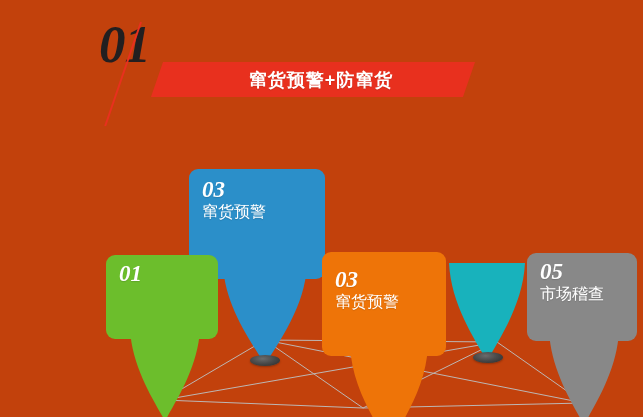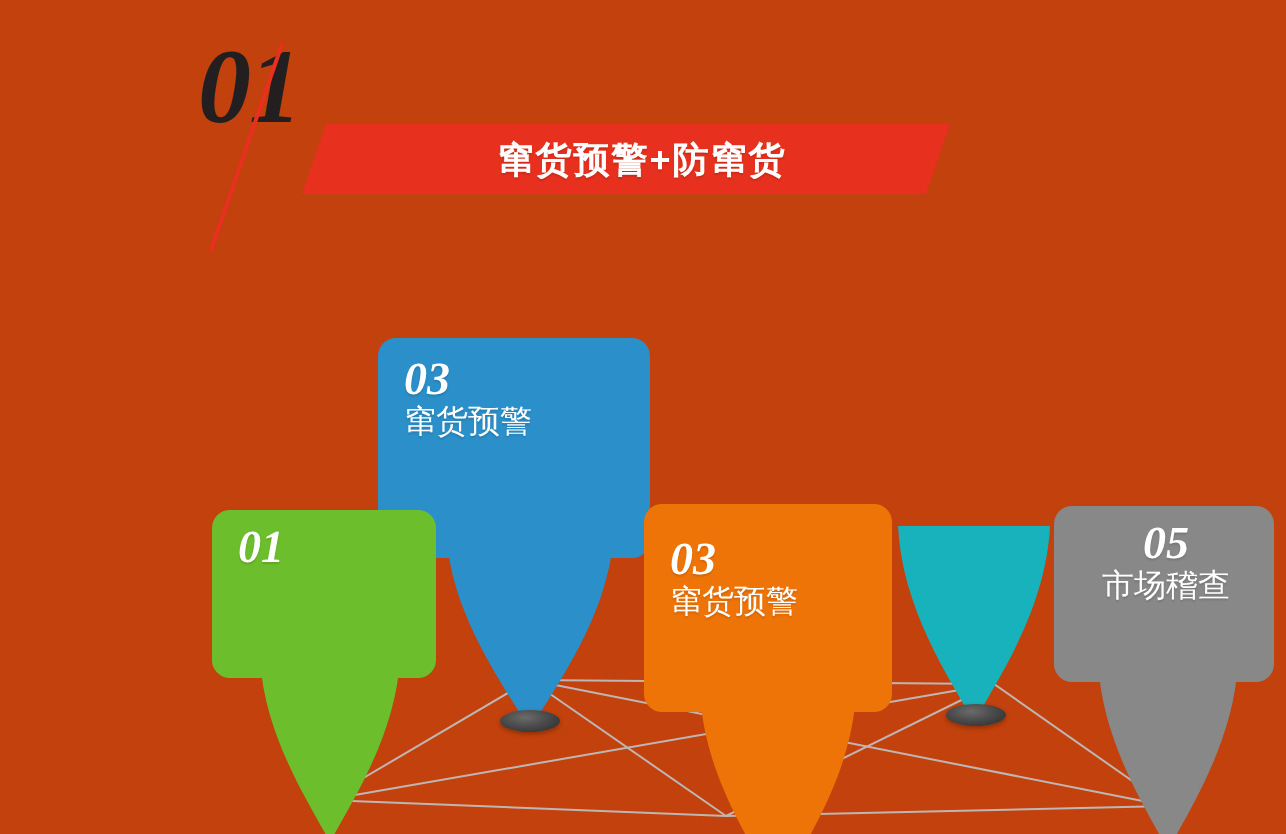--- a/index.html
+++ b/index.html
@@ -177,21 +177,21 @@
     <div class="pin" style="left:106px; top:110px; width:124px; height:152px; z-index:4;">
       <svg class="pin-tail" style="left:24px; top:74px;" width="70" height="94" viewBox="0 0 70 94">
         <path d="M0 0 C2 38 23 70 35 92 C47 70 68 38 70 0 Z" fill="#6cbe2c"></path>
       </svg>
       <div class="pin-box" style="width:112px; height:84px; background:#6cbe2c; padding-top:7px;">
         <div class="pin-num">01</div>
       </div>
 
     </div>
 
-    <div class="pin" style="left:527px; top:108px; width:116px; height:158px; z-index:4;text-align:center;">
+    <div class="pin" style="left:527px; top:108px; width:116px; height:158px; z-index:4;">
       <svg class="pin-tail" style="left:22px; top:78px;" width="70" height="96" viewBox="0 0 70 96">
         <path d="M0 0 C2 39 23 72 35 94 C47 72 68 39 70 0 Z" fill="#888888"></path>
       </svg>
       <div class="pin-box" style="width:110px; height:88px; background:#888888; padding-top:7px;">
         <div class="pin-num">05</div>
         <div class="pin-text">市场稽查</div>
       </div>
 
     </div>
 

